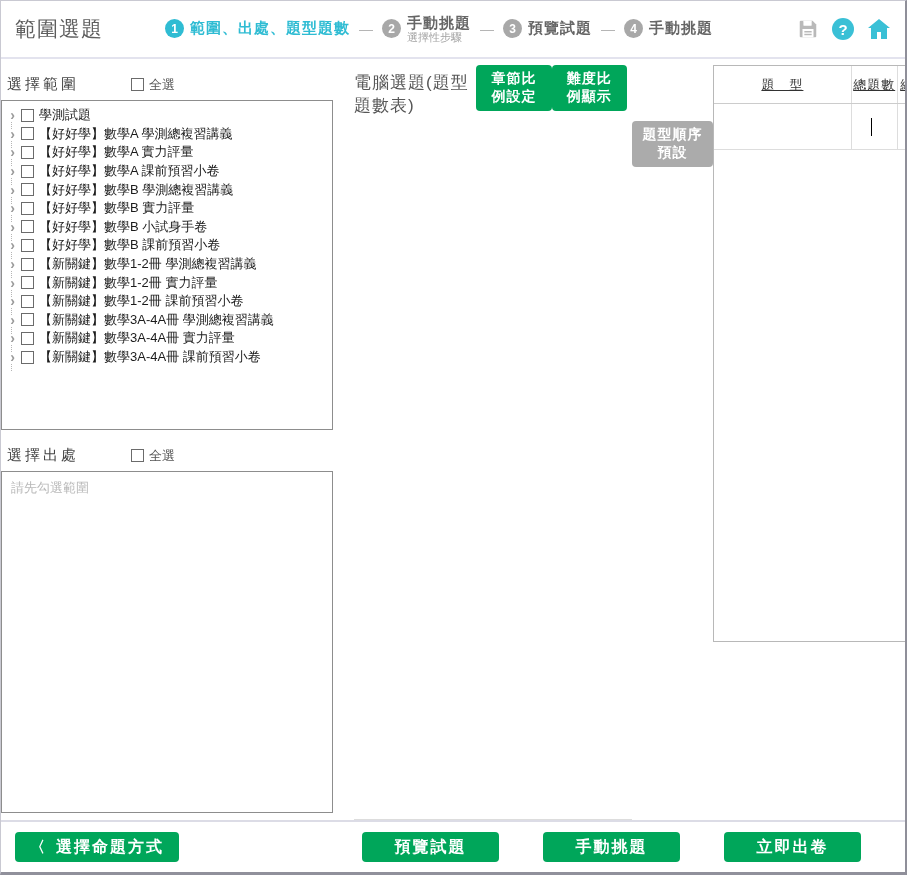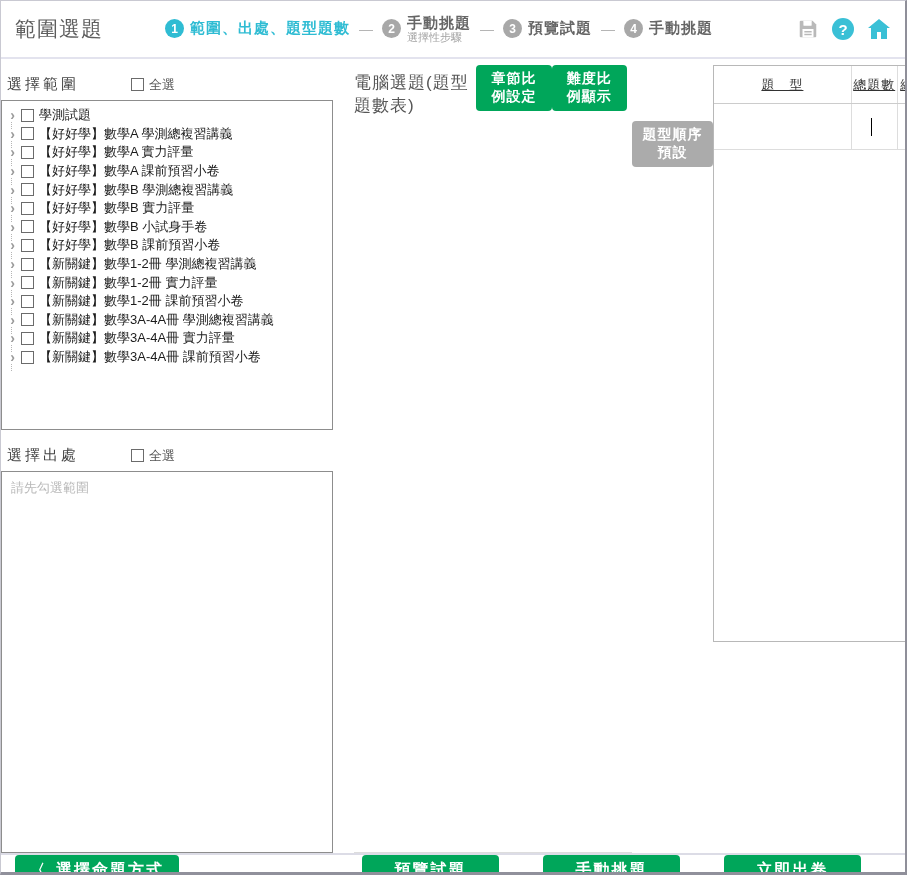--- a/index.html
+++ b/index.html
@@ -33,21 +33,21 @@
   .sec-head.second{margin-top:16px;}
   .sec-title{font-size:15px;color:#454545;letter-spacing:3px;}
   .select-all{display:flex;align-items:center;gap:5px;font-size:13px;color:#555;margin-left:52px;cursor:pointer;}
   .cb{width:11px;height:11px;border:1px solid #6b6b6b;background:#fff;display:inline-block;flex:0 0 11px;}
   .tree-box{border:1px solid #8d8d8d;height:330px;padding:5px 0 0 4px;overflow:hidden;box-sizing:border-box;}
   .tree-row{display:flex;align-items:center;height:18.6px;font-size:13px;white-space:nowrap;}
   .tree-chev{color:#9a9a9a;font-size:14px;font-weight:bold;width:13px;text-align:center;position:relative;cursor:pointer;}
   .tree-chev::after{content:"";position:absolute;left:5px;top:15px;height:7px;border-left:1px dotted #b5b5b5;}
   .tree-row .cb{margin:0 0 0 2px;cursor:pointer;}
   .tree-label{margin-left:5px;color:#1b1b1b;}
-  .source-box{border:1px solid #8d8d8d;height:382px;box-sizing:border-box;padding:7px 9px;font-size:13px;color:#b9b9b9;}
+  .source-box{border:1px solid #8d8d8d;height:342px;box-sizing:border-box;padding:7px 9px;font-size:13px;color:#b9b9b9;}
   
   .right{flex:1;box-sizing:border-box;padding:6px 0 0 13px;display:flex;flex-direction:row;}
   .right-head{display:flex;align-items:flex-start;border-bottom:1px solid #ddd;padding-bottom:7px;}
   .right-title{font-size:17px;color:#565656;font-weight:normal;margin:6px 0 0 0;letter-spacing:1px;}
   .head-buttons{margin-left:auto;display:flex;gap:0;padding-right:5px;}
   .btn{border:none;border-radius:4px;cursor:pointer;font-family:inherit;}
   .btn-green{background:#00a65a;color:#fff;}
   .btn-green.sm{font-size:14px;font-weight:bold;padding:5px 9px;letter-spacing:1px;}
   .btn-gray{background:#ababab;color:#fff;font-size:14px;font-weight:bold;padding:5px 9px;border:none;border-radius:4px;
     align-self:flex-start;margin:56px 0 2px 0;letter-spacing:1px;cursor:pointer;}

